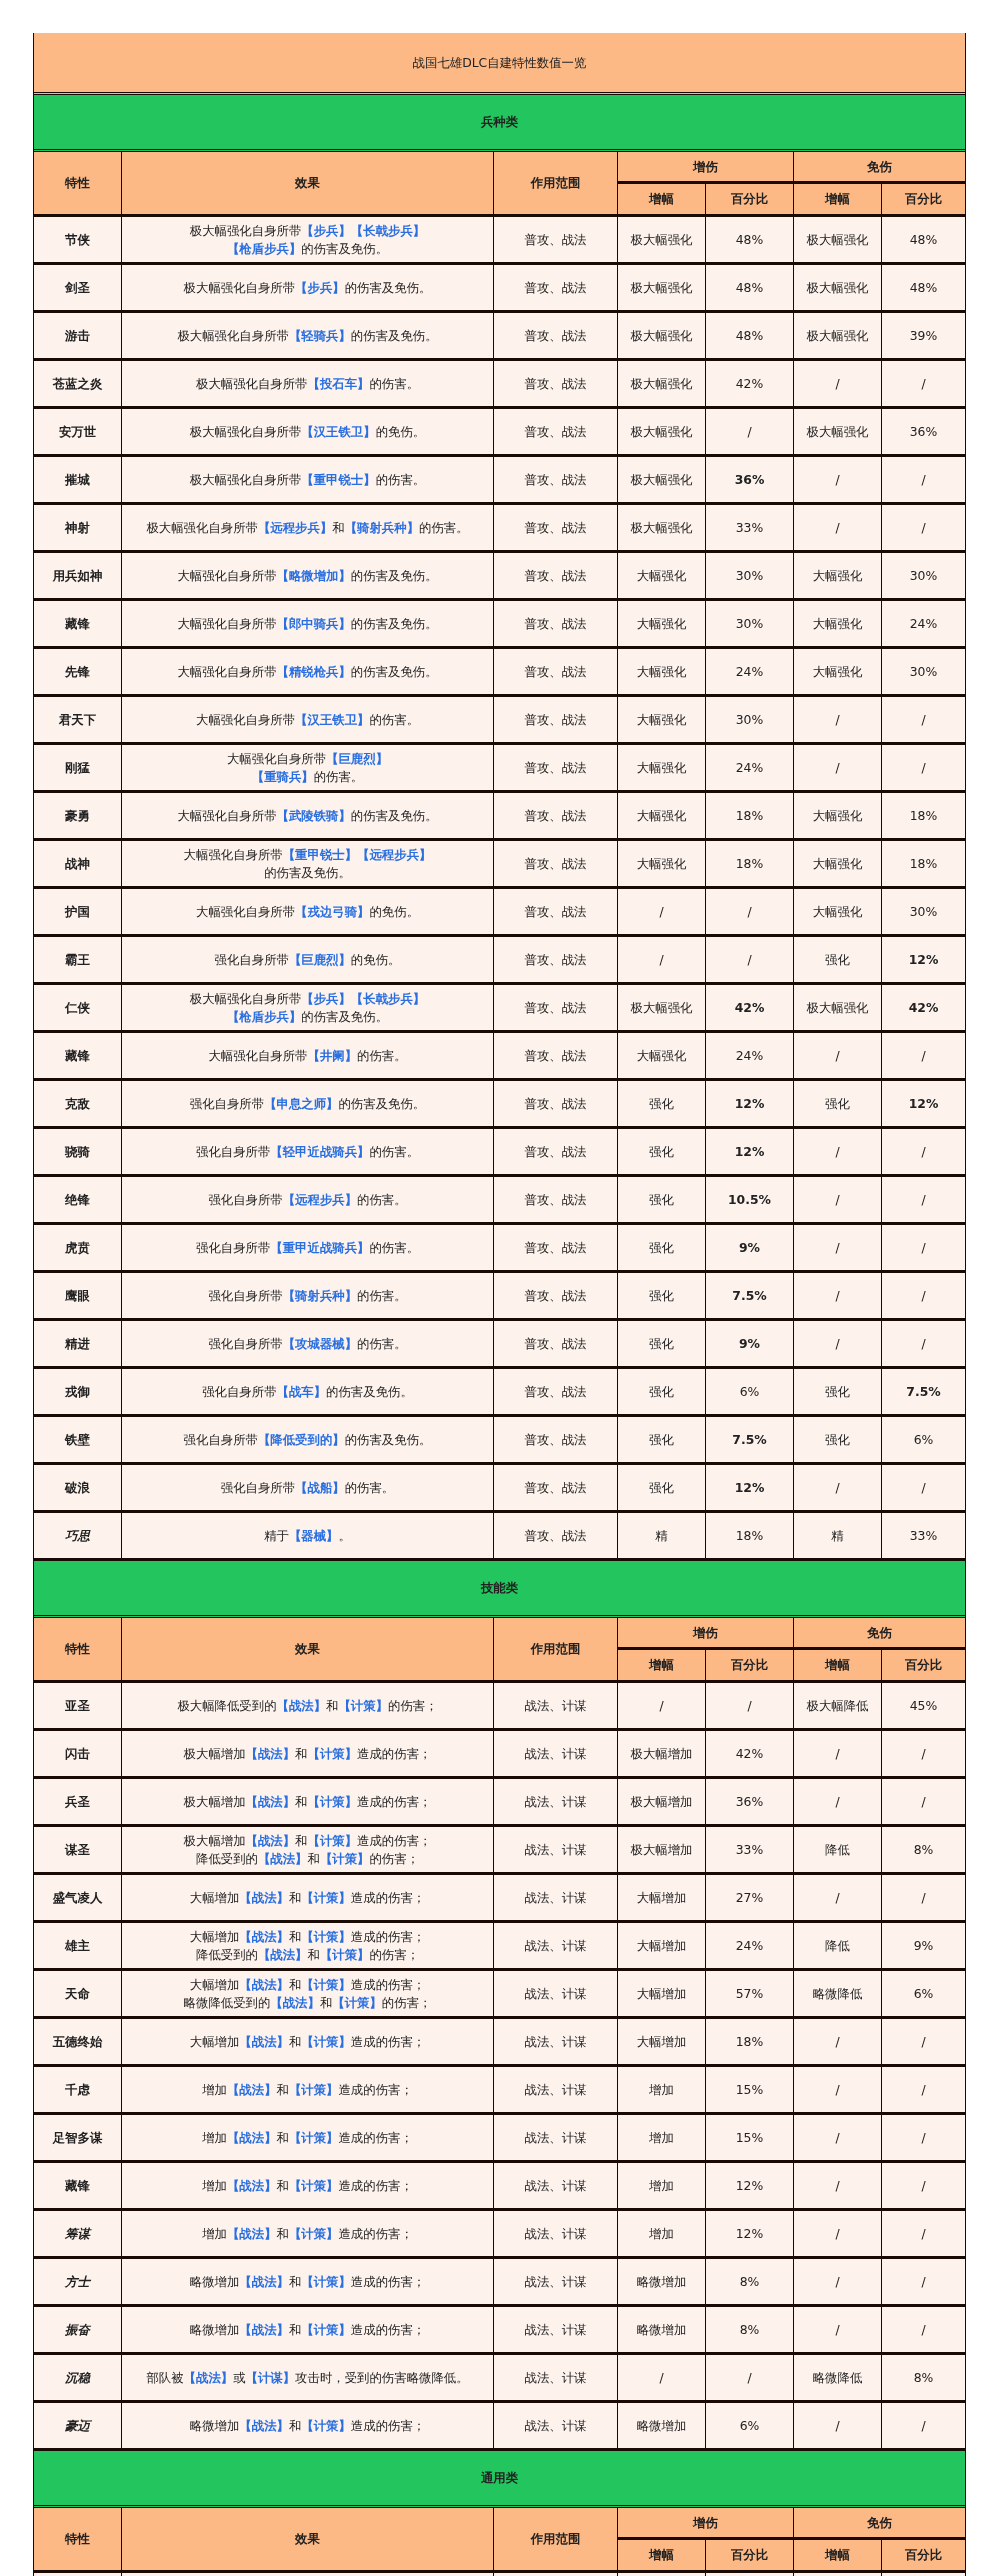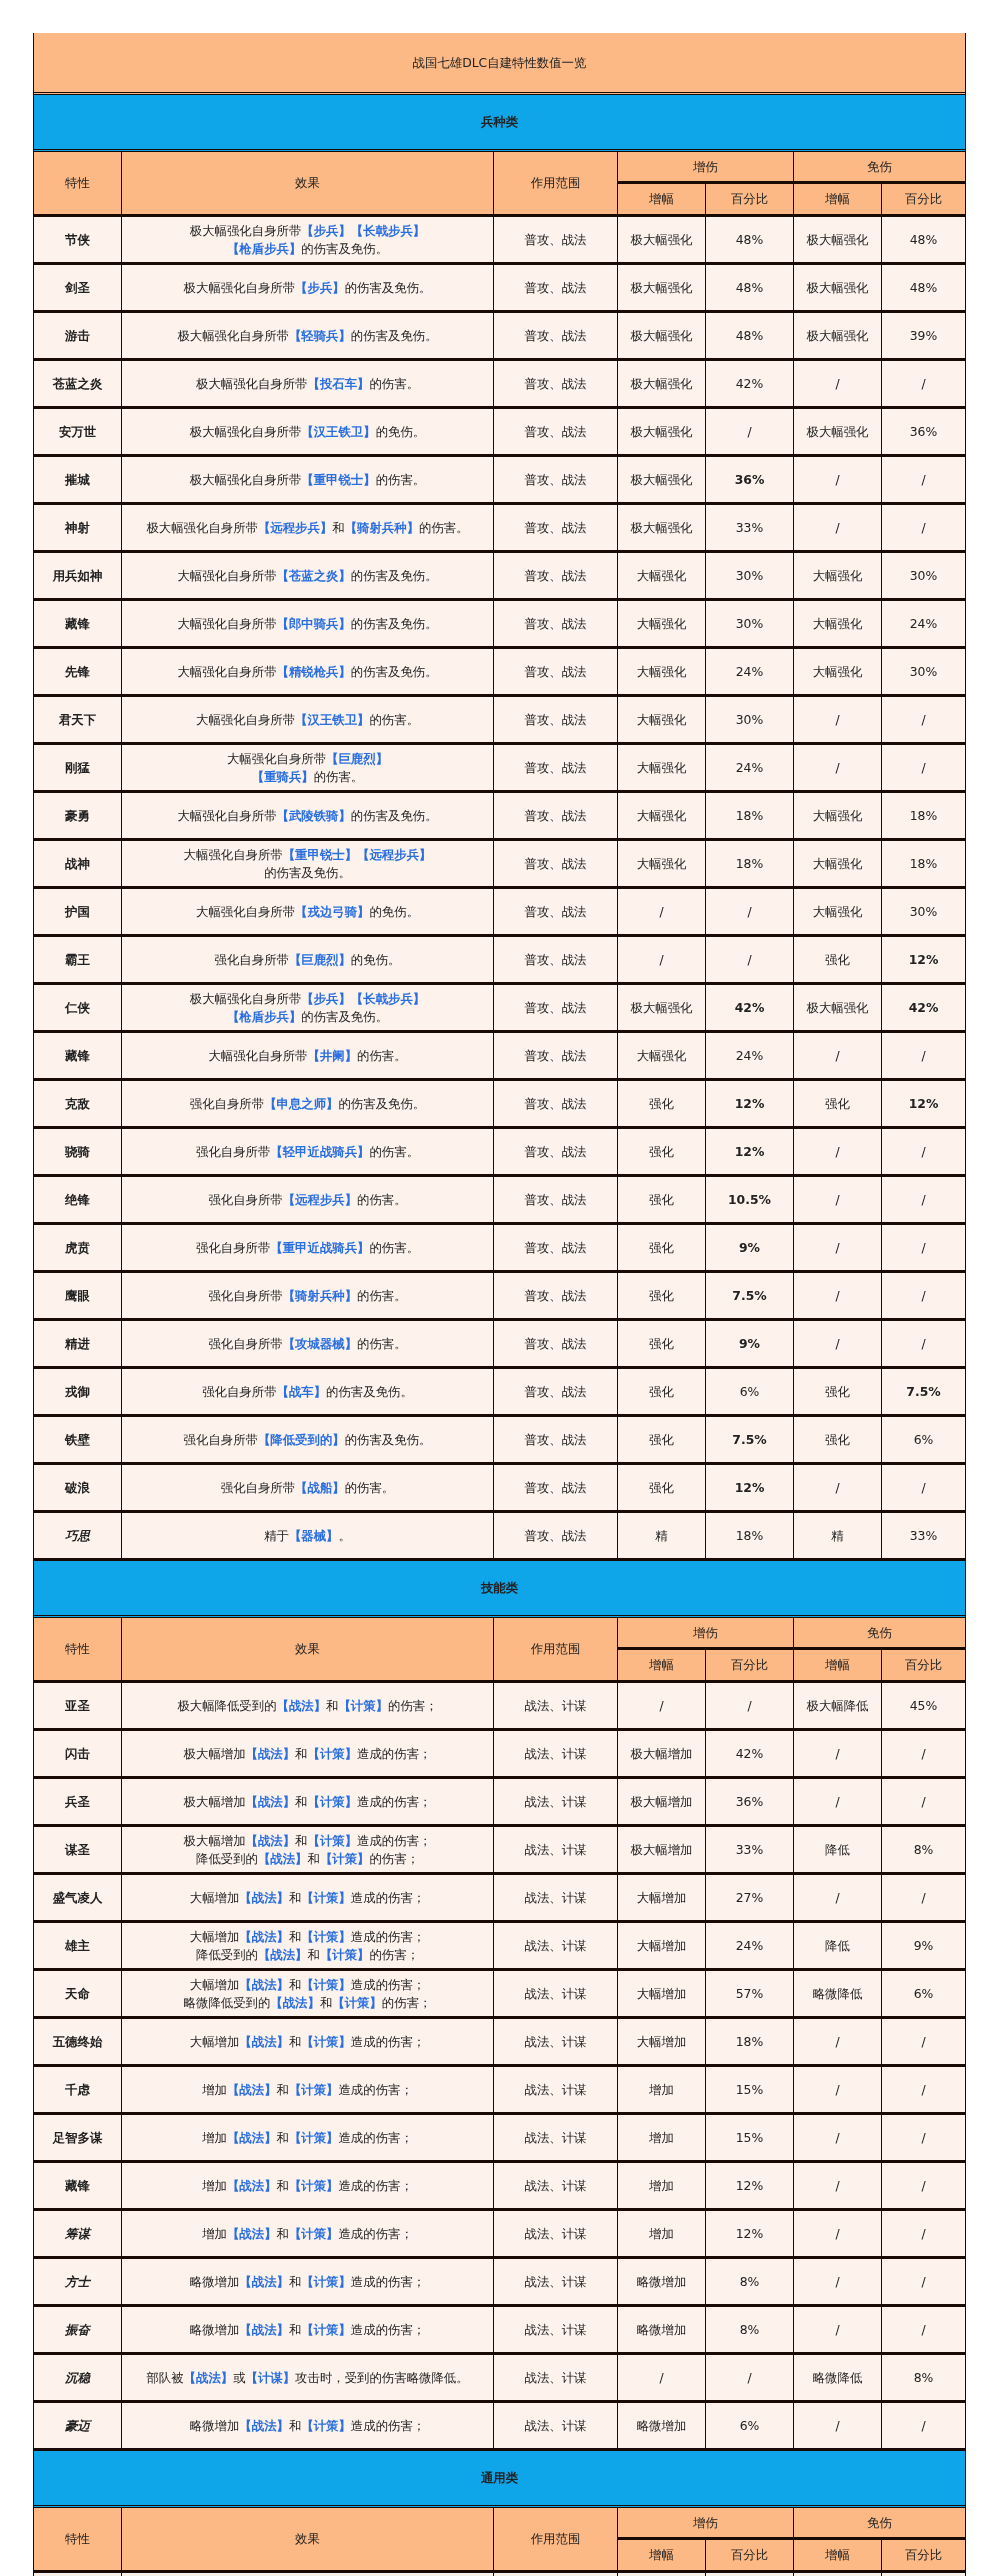--- a/index.html
+++ b/index.html
@@ -2,22 +2,22 @@
 <html style="font-size:8.2px"><head>
 <meta charset="utf-8">
 <style>
   html, body { margin: 0; padding: 0; background: #ffffff; }
   body { width: 999px; min-height: 3281px; position: relative; font-family: "DejaVu Sans", "Liberation Sans", sans-serif; }
   .wrap { position: absolute; left: 33px; top: 33px; width: 933px; }
   table.main { width: 933px; border-collapse: separate; border-spacing: 0; table-layout: fixed; border-right: 1.5px solid #1a0a05; }
   table.main td { border: 1.5px double #1a0a05; border-top: 0; border-left-width: 1.5px; padding: 0; text-align: center; vertical-align: middle; color: #222; font-size: 12.4px; line-height: 17.5px; }
   table.main td { border-style: solid; border-width: 0 0 3.1px 1.5px; border-color: #1a0a05; }
   .title-cell { background: #fdb985; height: 59px; font-weight: normal; font-size: 14px; color: #111; border-bottom: 3.1px double #1a0a05 !important; }
-  .section-cell { background: #0ea5e9; height: 54px; font-weight: bold; font-size: 14px; color: #111; border-bottom: 3.1px double #1a0a05 !important; }
-  .hdr { background: #fdb985; font-weight: normal; font-size: 14px; color: #111; }
+  .section-cell { background: #22c55e; height: 54px; font-weight: bold; font-size: 14px; color: #111; border-bottom: 3.1px double #1a0a05 !important; }
+  .hdr { background: #fdb985; font-weight: bold; font-size: 14px; color: #111; }
   .hdr-top { height: 29px; }
   .hdr-sub { height: 30px; margin-left: 24px; }
   .row td { background: #fdf2ec; height: 45px; }
   .trait { font-weight: bold; font-size: 13px; }
   .t-red { color: #f00f0f; }
   .t-blue { color: #2a6fe0; }
   .t-orange { color: #f7891e; font-style: italic; }
   .kw { color: #2a6fe0; font-weight: bold; }
   .v-green { color: #1fa64d; font-weight: bold; }
   .v-red { color: #e23a3a; font-weight: bold; }
@@ -115,21 +115,21 @@
           <td class="trait t-red">神射</td>
           <td class="eff"><span>极大幅强化自身所带</span><span class="kw">【远程步兵】</span><span>和</span><span class="kw">【骑射兵种】</span><span>的伤害。</span></td>
           <td>普攻、战法</td>
           <td>极大幅强化</td>
           <td>33%</td>
           <td>/</td>
           <td>/</td>
         </tr>
         <tr class="row">
           <td class="trait t-red">用兵如神</td>
-          <td class="eff"><span>大幅强化自身所带</span><span class="kw">【苍蓝之炎】</span><span>的伤害及免伤。</span></td>
+          <td class="eff"><span>大幅强化自身所带</span><span class="kw">【略微增加】</span><span>的伤害及免伤。</span></td>
           <td>普攻、战法</td>
           <td>大幅强化</td>
           <td>30%</td>
           <td>大幅强化</td>
           <td>30%</td>
         </tr>
         <tr class="row">
           <td class="trait t-red">藏锋</td>
           <td class="eff"><span>大幅强化自身所带</span><span class="kw">【郎中骑兵】</span><span>的伤害及免伤。</span></td>
           <td>普攻、战法</td>

